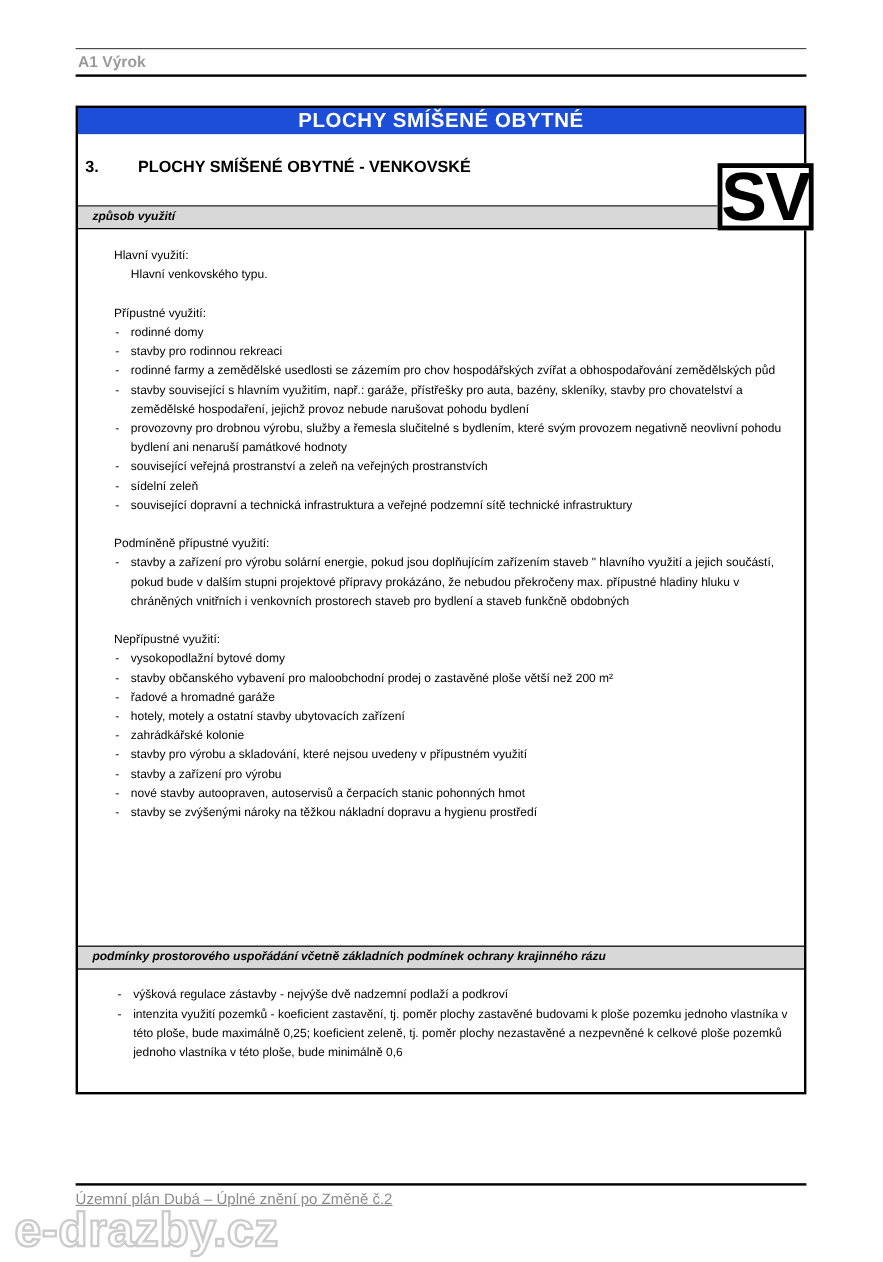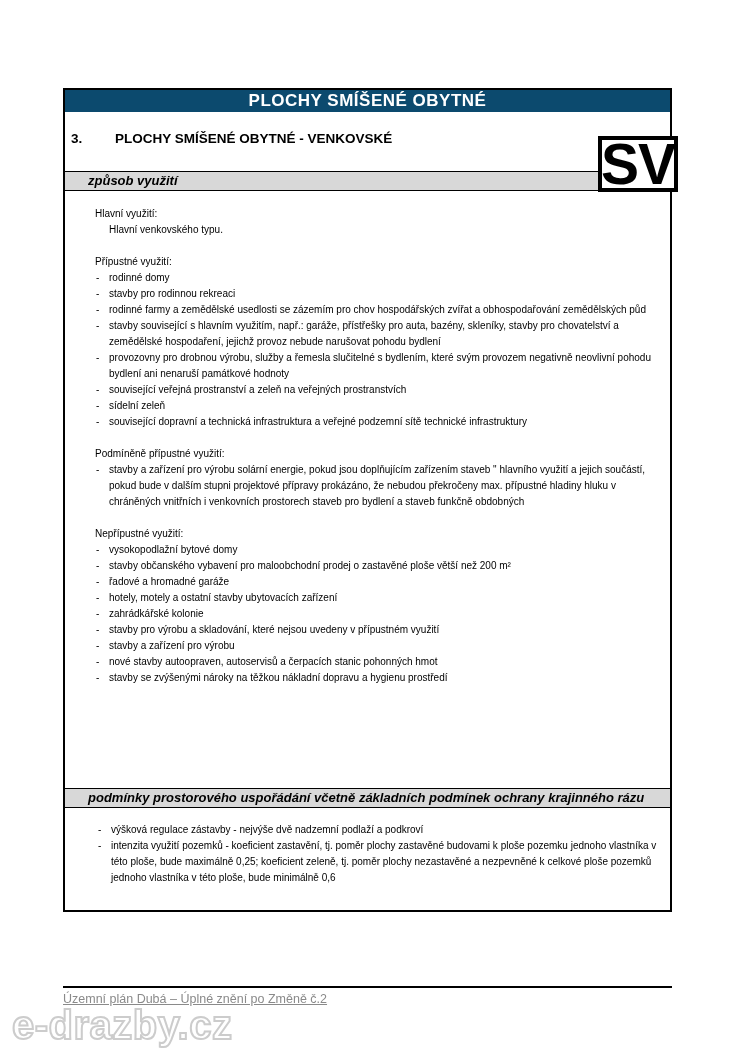--- a/index.html
+++ b/index.html
@@ -21,21 +21,21 @@
     font-size:13px;font-weight:bold;color:#999999;
     padding:3px 0 3px 2px;
   }
   
   .main-box{
     position:absolute;left:63px;top:88px;width:609px;height:824px;
     border:2px solid #000;box-sizing:border-box;
     display:flex;flex-direction:column;
   }
   .banner{
-    height:22px;background:#0c4a6e;color:#ffffff;
+    height:22px;background:#1d4ed8;color:#ffffff;
     font-size:17px;font-weight:bold;letter-spacing:0.5px;
     text-align:center;line-height:22px;
     flex:0 0 22px;
   }
   .title-row{
     position:relative;flex:0 0 59px;height:59px;background:#fff;
   }
   .title-inner{
     display:flex;align-items:flex-start;padding:19px 0 0 6px;
     font-size:13.5px;font-weight:bold;
@@ -46,22 +46,22 @@
     width:80px;height:56px;box-sizing:border-box;
     background:#fff;border:4px solid #000;
     display:flex;align-items:center;justify-content:center;
     font-size:57px;font-weight:bold;letter-spacing:-1px;
     line-height:1;
   }
   .gray-bar{
     flex:0 0 20px;height:20px;box-sizing:border-box;
     background:#d8d8d8;
     border-top:1px solid #000;border-bottom:1px solid #000;
-    font-size:13px;font-weight:bold;font-style:italic;
-    line-height:18px;padding-left:23px;
+    font-size:10px;font-weight:bold;font-style:italic;
+    line-height:18px;padding-left:12px;
   }
   .content{
     font-size:10px;line-height:16px;
     padding:15px 8px 0 30px;
     overflow:hidden;box-sizing:border-box;
   }
   .content.usage{flex:0 0 597px;height:597px;}
   .content.conditions{flex:1 1 auto;padding-top:14px;padding-left:32px;}
   .group{margin-bottom:16px;}
   .group:last-child{margin-bottom:0;}
@@ -88,20 +88,23 @@
     -webkit-text-stroke:2px #cccccc;
     letter-spacing:0.5px;
     white-space:nowrap;
   }
 </style>
 </head>
 <body>
 
 <div class="page">
 
+  <div class="doc-header">
+    <div class="hdr-text">A1 Výrok</div>
+  </div>
 
   <div class="main-box">
 
     <div class="banner">PLOCHY SMÍŠENÉ OBYTNÉ</div>
 
     <div class="title-row">
       <div class="title-inner">
         <span class="sec-num">3.</span>
         <span class="sec-title">PLOCHY SMÍŠENÉ OBYTNÉ - VENKOVSKÉ</span>
       </div>

